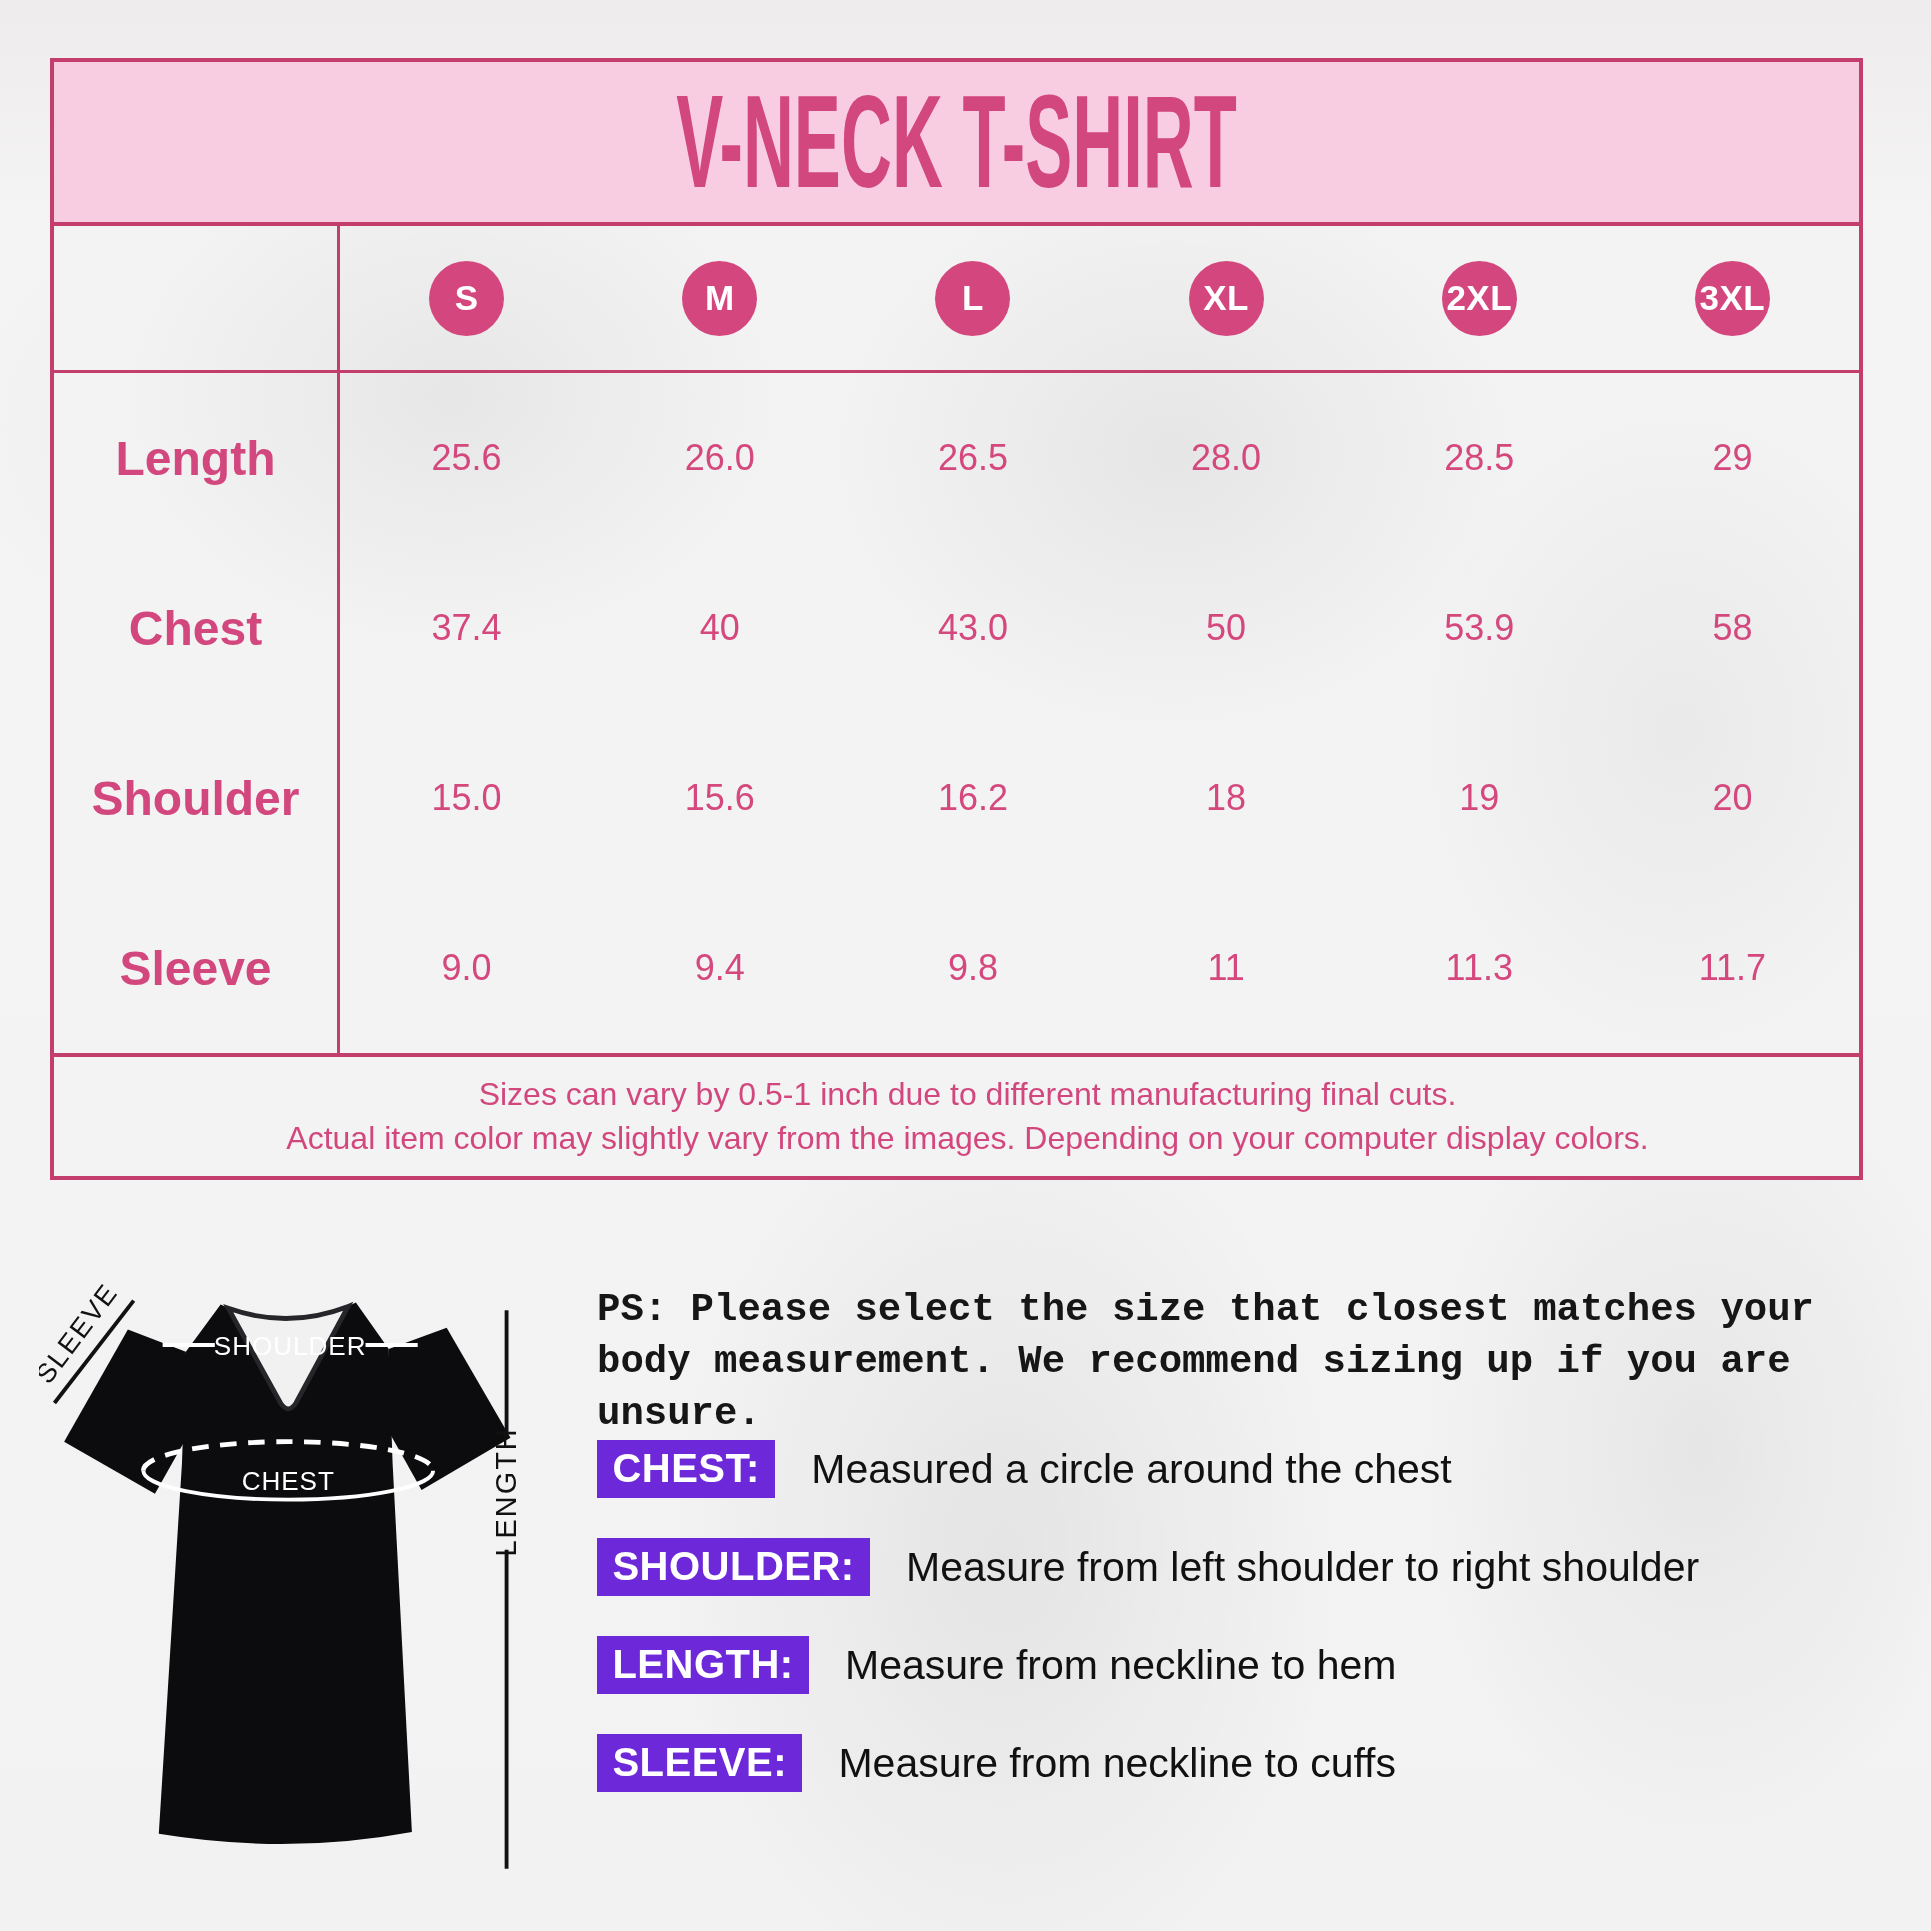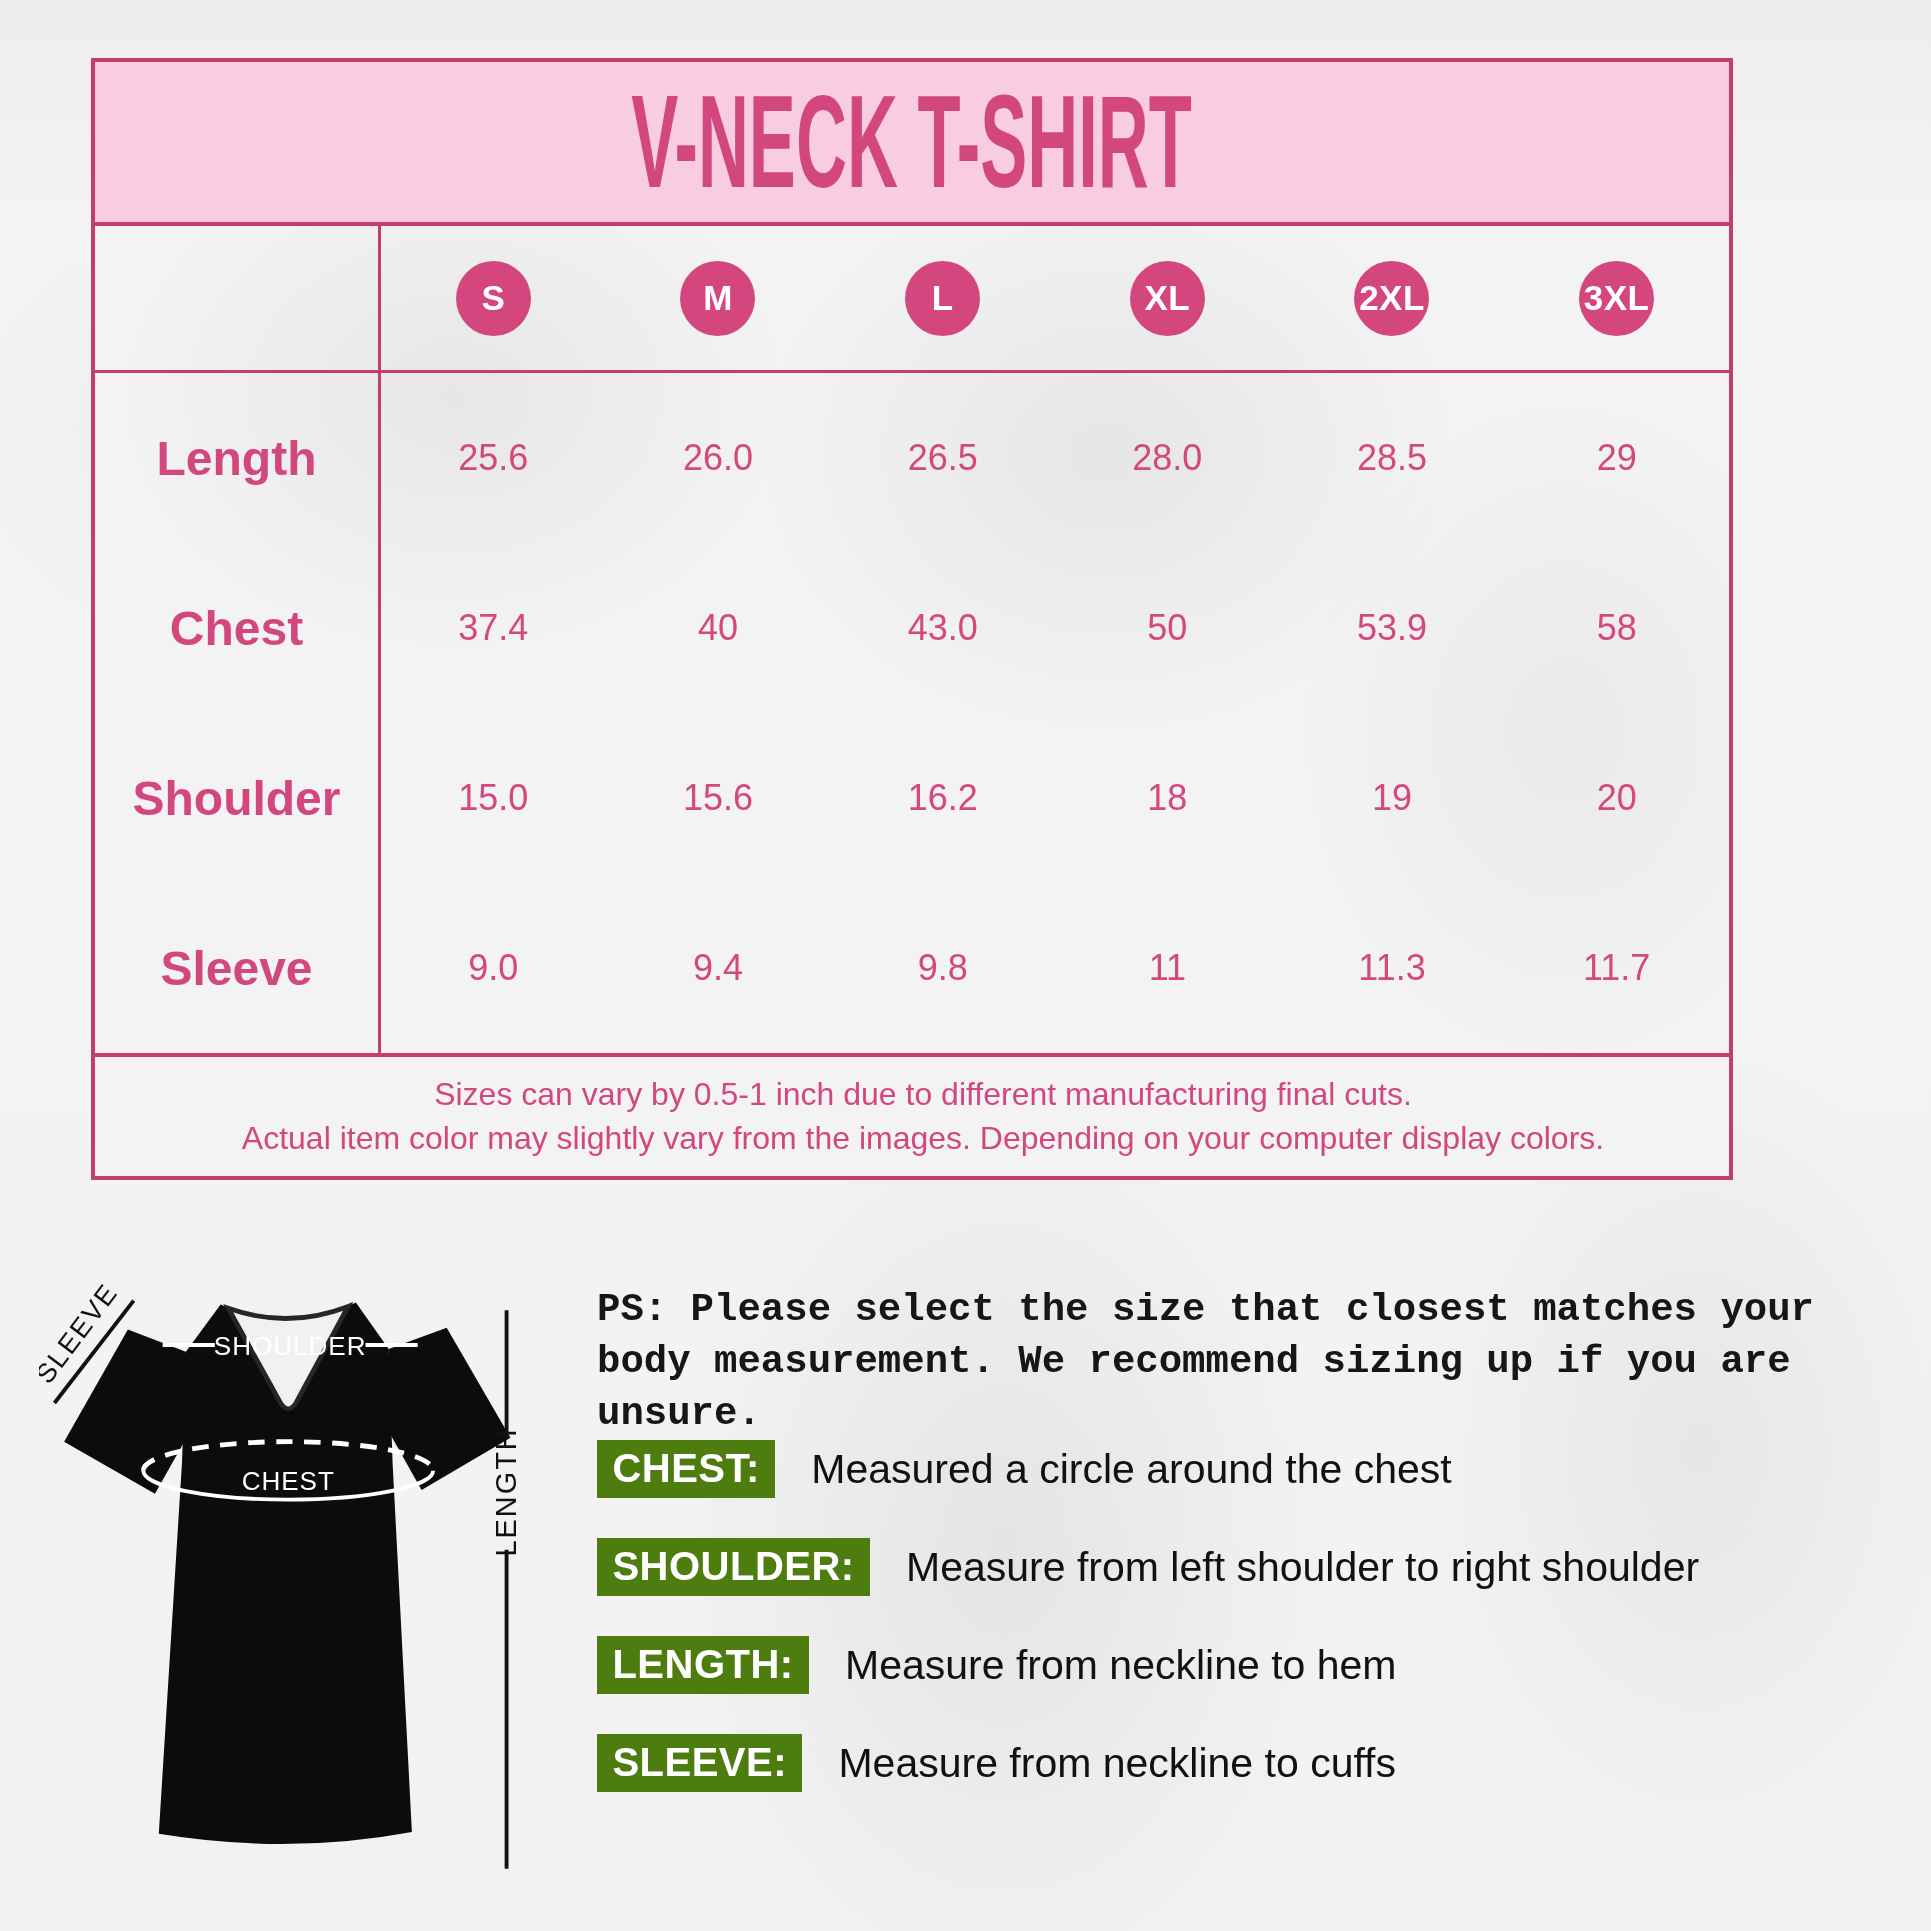--- a/index.html
+++ b/index.html
@@ -8,28 +8,27 @@
     font-family:"Liberation Sans",sans-serif;
     background:
       radial-gradient(ellipse 579px 386px at 18% 22%, rgba(0,0,0,0.045), transparent 70%),
       radial-gradient(ellipse 676px 483px at 62% 30%, rgba(0,0,0,0.05), transparent 70%),
       radial-gradient(ellipse 483px 676px at 52% 80%, rgba(0,0,0,0.06), transparent 70%),
       radial-gradient(ellipse 406px 579px at 88% 75%, rgba(0,0,0,0.05), transparent 70%),
       linear-gradient(180deg,#eeecec 0%,#f5f4f4 12%,#f3f2f2 100%);
   }
   
   .size-table{
-    position:absolute;left:50px;top:58px;width:1642px;height:1122px;
+    position:absolute;left:50px;top:58px;width:1813px;height:1122px;
     border:4.8px solid #c43e6d;box-sizing:border-box;
     background:
       radial-gradient(ellipse 483px 367px at 22% 30%, rgba(0,0,0,0.05), transparent 70%),
       radial-gradient(ellipse 502px 406px at 62% 35%, rgba(0,0,0,0.055), transparent 70%),
       radial-gradient(ellipse 386px 483px at 90% 60%, rgba(0,0,0,0.04), transparent 70%),
       #f4f3f3;
-    margin-left: 41px;
   }
   .title-band{
     height:164px;background:#f9cde1;border-bottom:4.8px solid #c43e6d;
     display:flex;align-items:center;justify-content:center;box-sizing:border-box;
   }
   .title-band h1{
     margin:0;font-size:126px;font-weight:900;color:#d2477d;line-height:1;
     letter-spacing:0px;transform:scale(0.56,1.04);white-space:nowrap;
   }
   .grid{
@@ -55,21 +54,21 @@
     border-top:4.8px solid #c43e6d;text-align:center;padding-top:15.4px;
     color:#d2477d;font-size:32px;line-height:44px;font-weight:500;padding-left:22px;
   }
   
   .tee-wrap{position:absolute;left:39px;top:1260px;width:541px;height:628px;}
   .guide-col{position:absolute;left:597px;top:1284px;width:1238px;font-family:Liberation Mono, monospace;}
   .ps-text{color:#161616;font-size:39px;line-height:52px;font-weight:600;margin:0;}
   .defs{position:absolute;left:597px;top:1441px;width:1255px;}
   .def-row{display:flex;align-items:center;margin-bottom:42px;height:56px;}
   .badge{
-    background:#4d7c0f;color:#ffffff;font-weight:700;font-size:40px;
+    background:#6d28d9;color:#ffffff;font-weight:700;font-size:40px;
     padding:5.8px 15.4px 7.7px 15.4px;letter-spacing:0.5px;
   }
   .def-text{color:#111111;font-size:41px;margin-left:36px;}
 </style>
 </head>
 <body>
 
 <div class="size-table">
   <div class="title-band">
     <h1>V-NECK T-SHIRT</h1>

